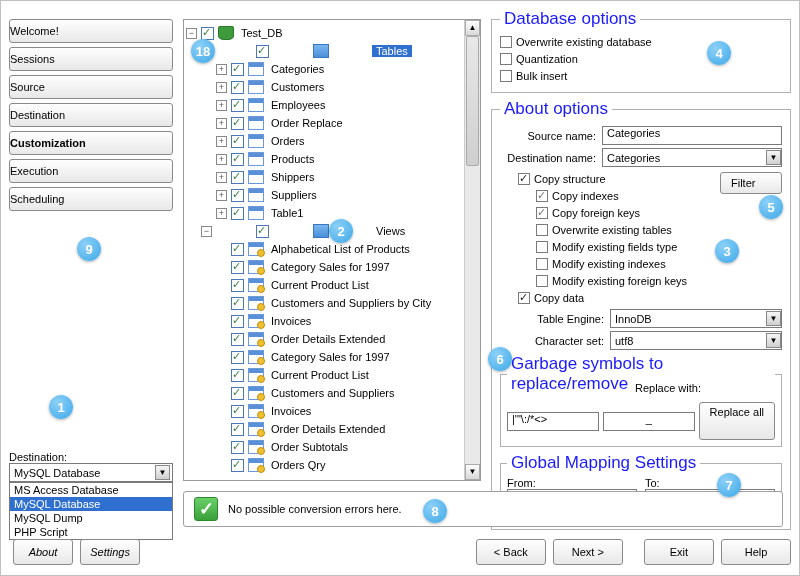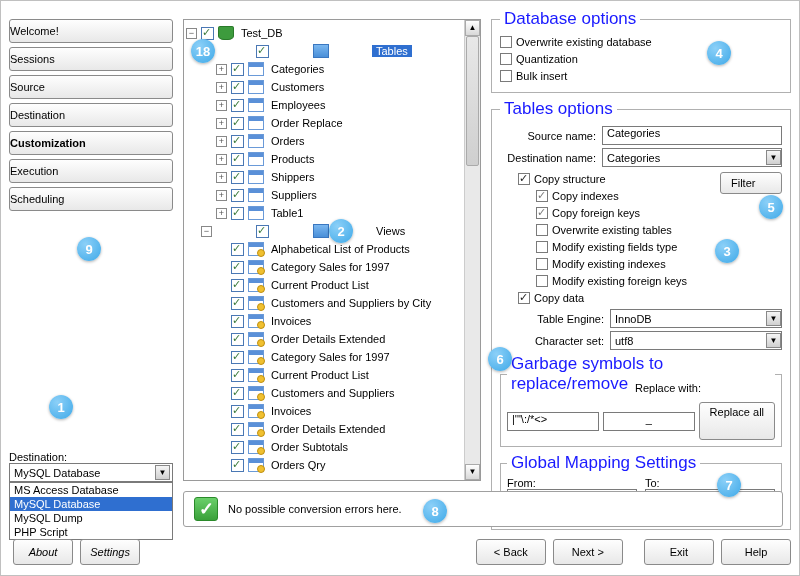--- a/index.html
+++ b/index.html
@@ -308,21 +308,21 @@
         <span class="chk"></span>
         <span>Quantization</span>
       </div>
     <div class="chkrow">
         <span class="chk"></span>
         <span>Bulk insert</span>
       </div>
   </fieldset>
 
   <fieldset>
-    <legend>Tables options</legend>
+    <legend>About options</legend>
     <div class="formrow">
         <label>Source name:</label>
         <div class="txtinput">Categories</div>
       </div>
     <div class="formrow">
         <label>Destination name:</label>
         <div class="sel-combo">
           <span>Categories</span>
           <span class="arrow">▼</span>
         </div>

